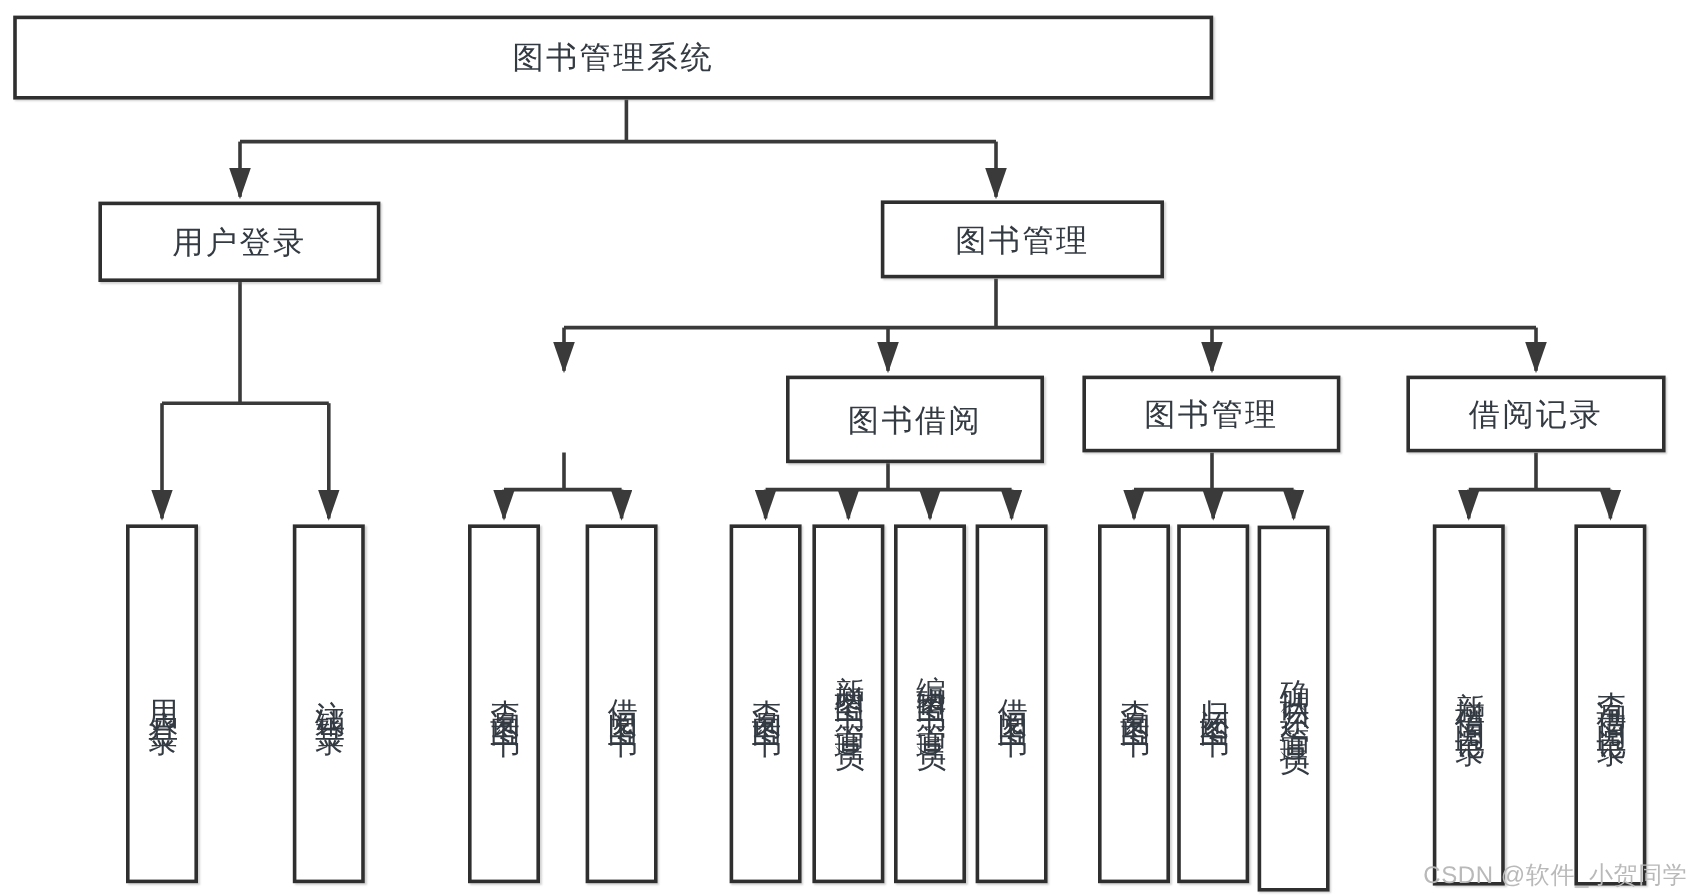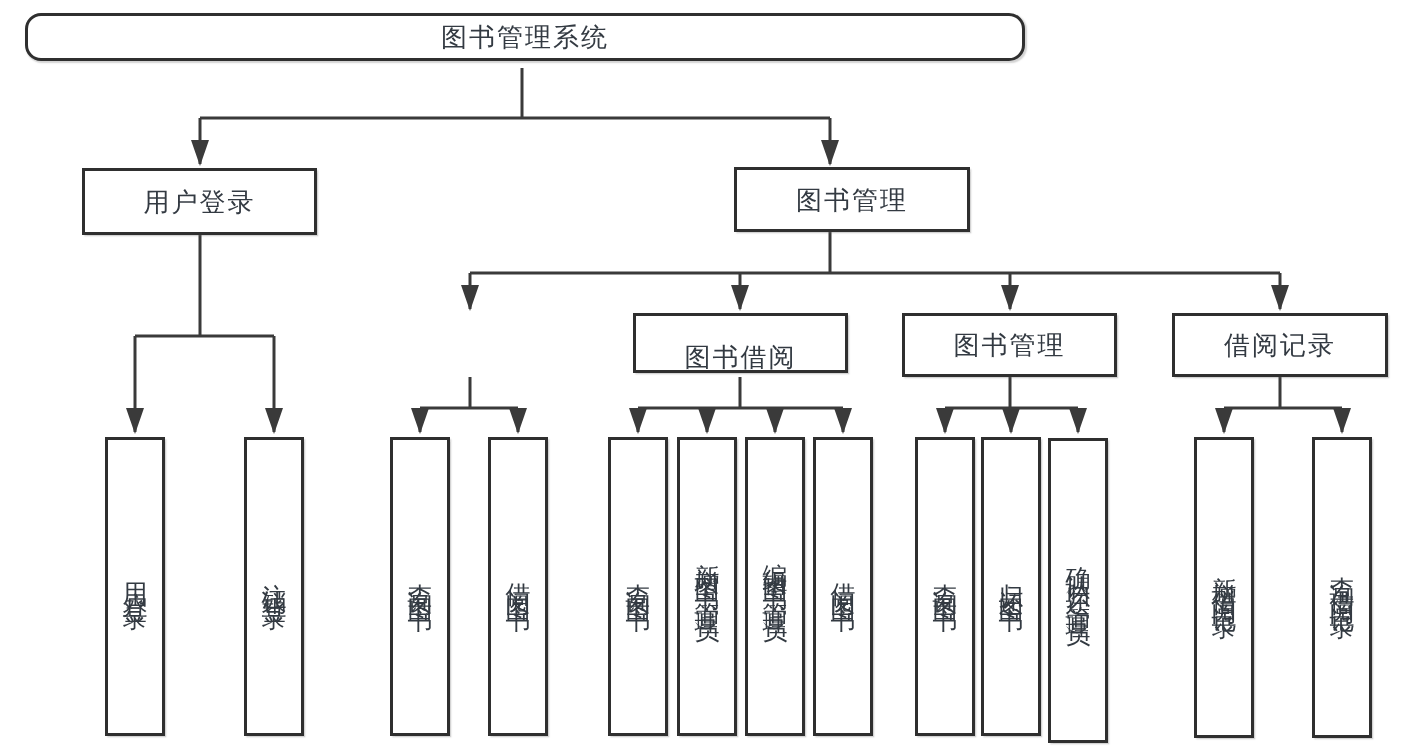--- a/index.html
+++ b/index.html
@@ -85,32 +85,32 @@
     <path marker-end="url(#arrow)" d="M707,408 V432"></path>
     <path marker-end="url(#arrow)" d="M775,408 V432"></path>
     <path marker-end="url(#arrow)" d="M843,408 V432"></path>
     <path marker-end="url(#arrow)" d="M945,408 V432"></path>
     <path marker-end="url(#arrow)" d="M1011,408 V432"></path>
     <path marker-end="url(#arrow)" d="M1078,408 V432"></path>
     <path marker-end="url(#arrow)" d="M1224,408 V432"></path>
     <path marker-end="url(#arrow)" d="M1342,408 V432"></path>
   </svg>
 
-  <div class="node h" style="left:25px;top:13px;width:1000px;height:48px;border-radius:16px;">
+  <div class="node h" style="left:11px;top:13px;width:1000px;height:70px;">
     <span class="label">图书管理系统</span>
   </div>
 
   <div class="node h" style="left:82px;top:168px;width:235px;height:67px;">
     <span class="label">用户登录</span>
   </div>
   <div class="node h" style="left:711px;top:167px;width:236px;height:65px;margin-left:23px;">
     <span class="label">图书管理</span>
   </div>
 
-  <div class="node h" style="left:633px;top:313px;width:215px;height:60px;align-items:flex-end;">
+  <div class="node h" style="left:655px;top:313px;width:215px;height:73px;">
     <span class="label">图书借阅</span>
   </div>
   <div class="node h" style="left:902px;top:313px;width:215px;height:64px;">
     <span class="label">图书管理</span>
   </div>
   <div class="node h" style="left:1172px;top:313px;width:216px;height:64px;">
     <span class="label">借阅记录</span>
   </div>
 
   <div class="node v" style="left:105px;top:437px;width:60px;height:299px;">
@@ -150,13 +150,14 @@
     <span class="label">确认归还（管理员）</span>
   </div>
 
   <div class="node v" style="left:1194px;top:437px;width:60px;height:301px;">
     <span class="label">新增借阅记录</span>
   </div>
   <div class="node v" style="left:1312px;top:437px;width:60px;height:301px;">
     <span class="label">查询借阅记录</span>
   </div>
 
+  <div class="watermark">CSDN @软件_小贺同学</div>
 </div>
 
 </body></html>

